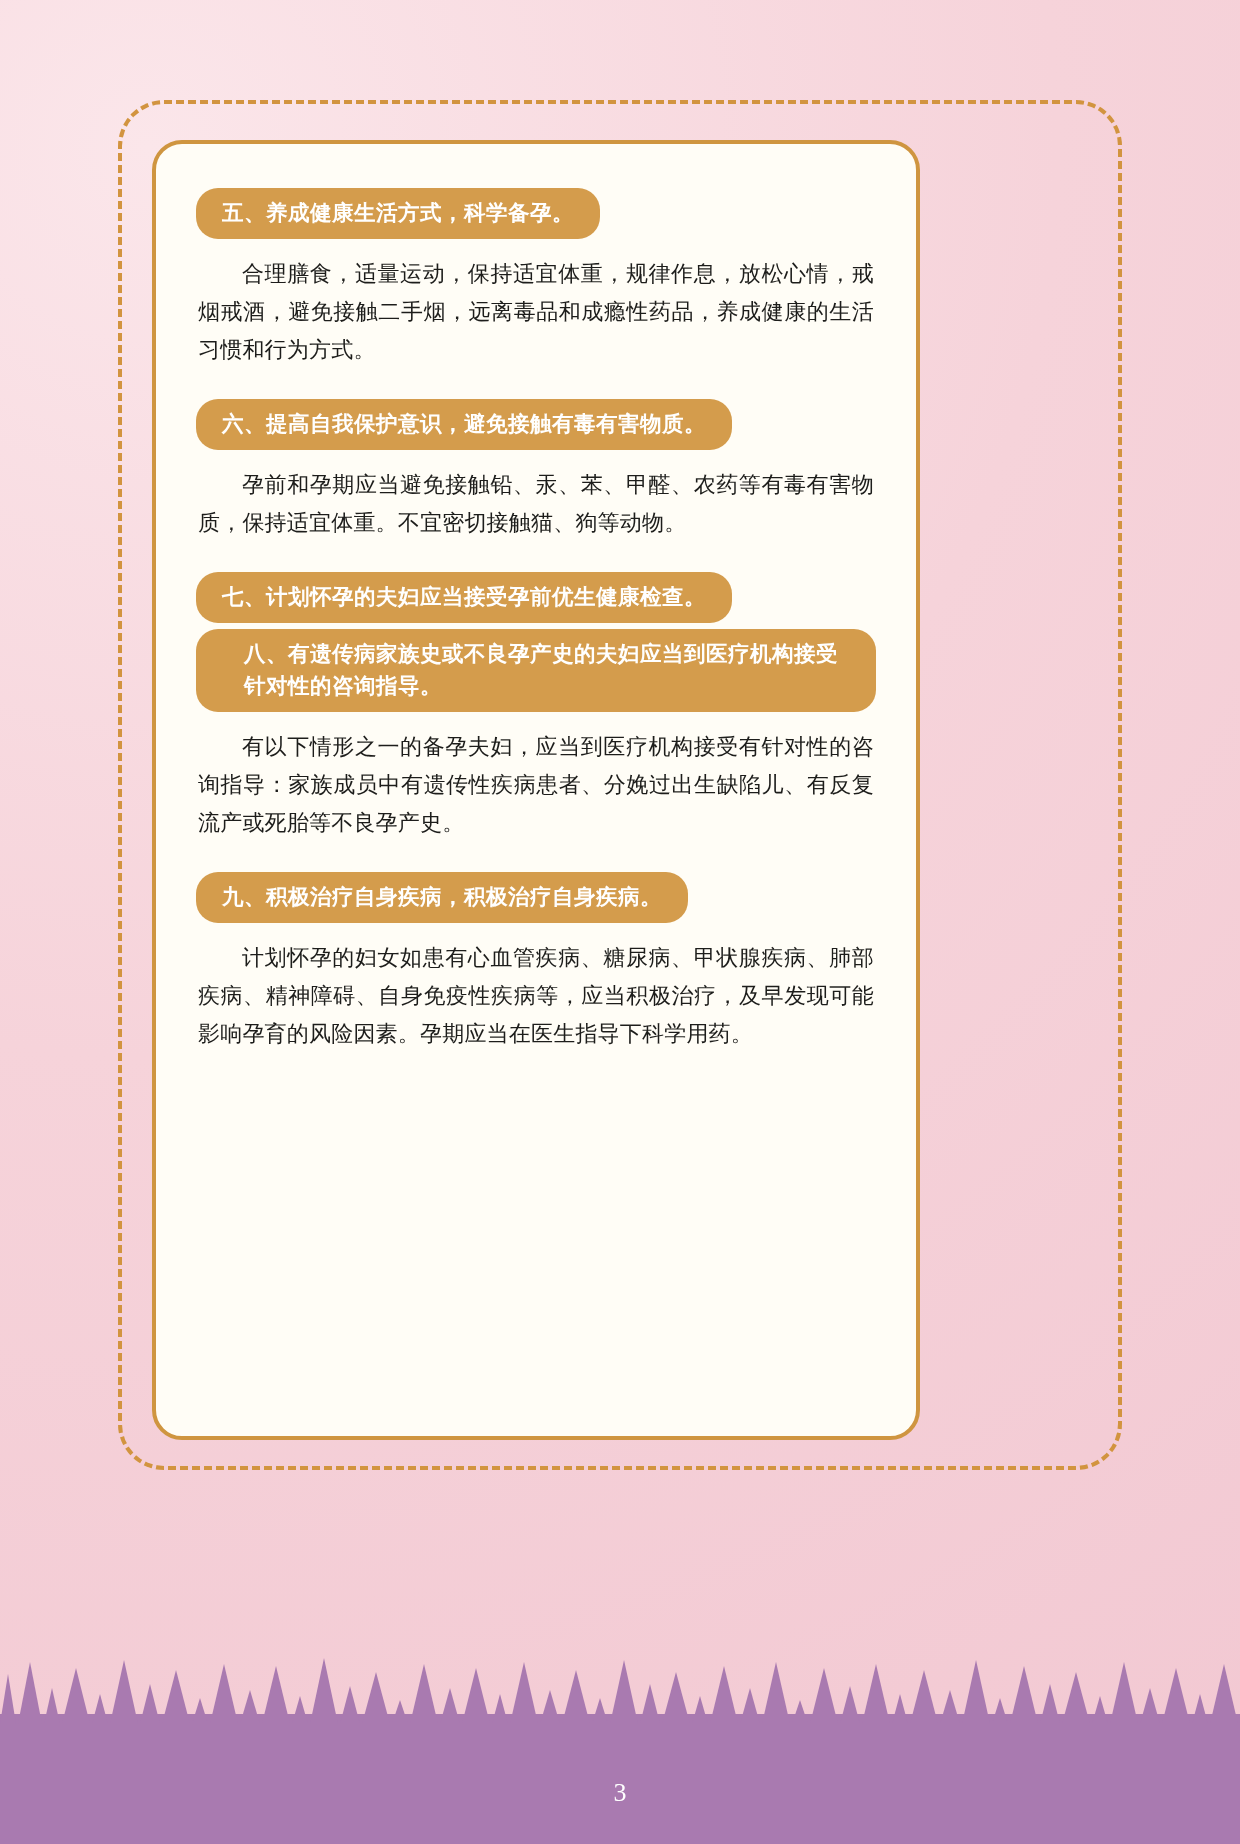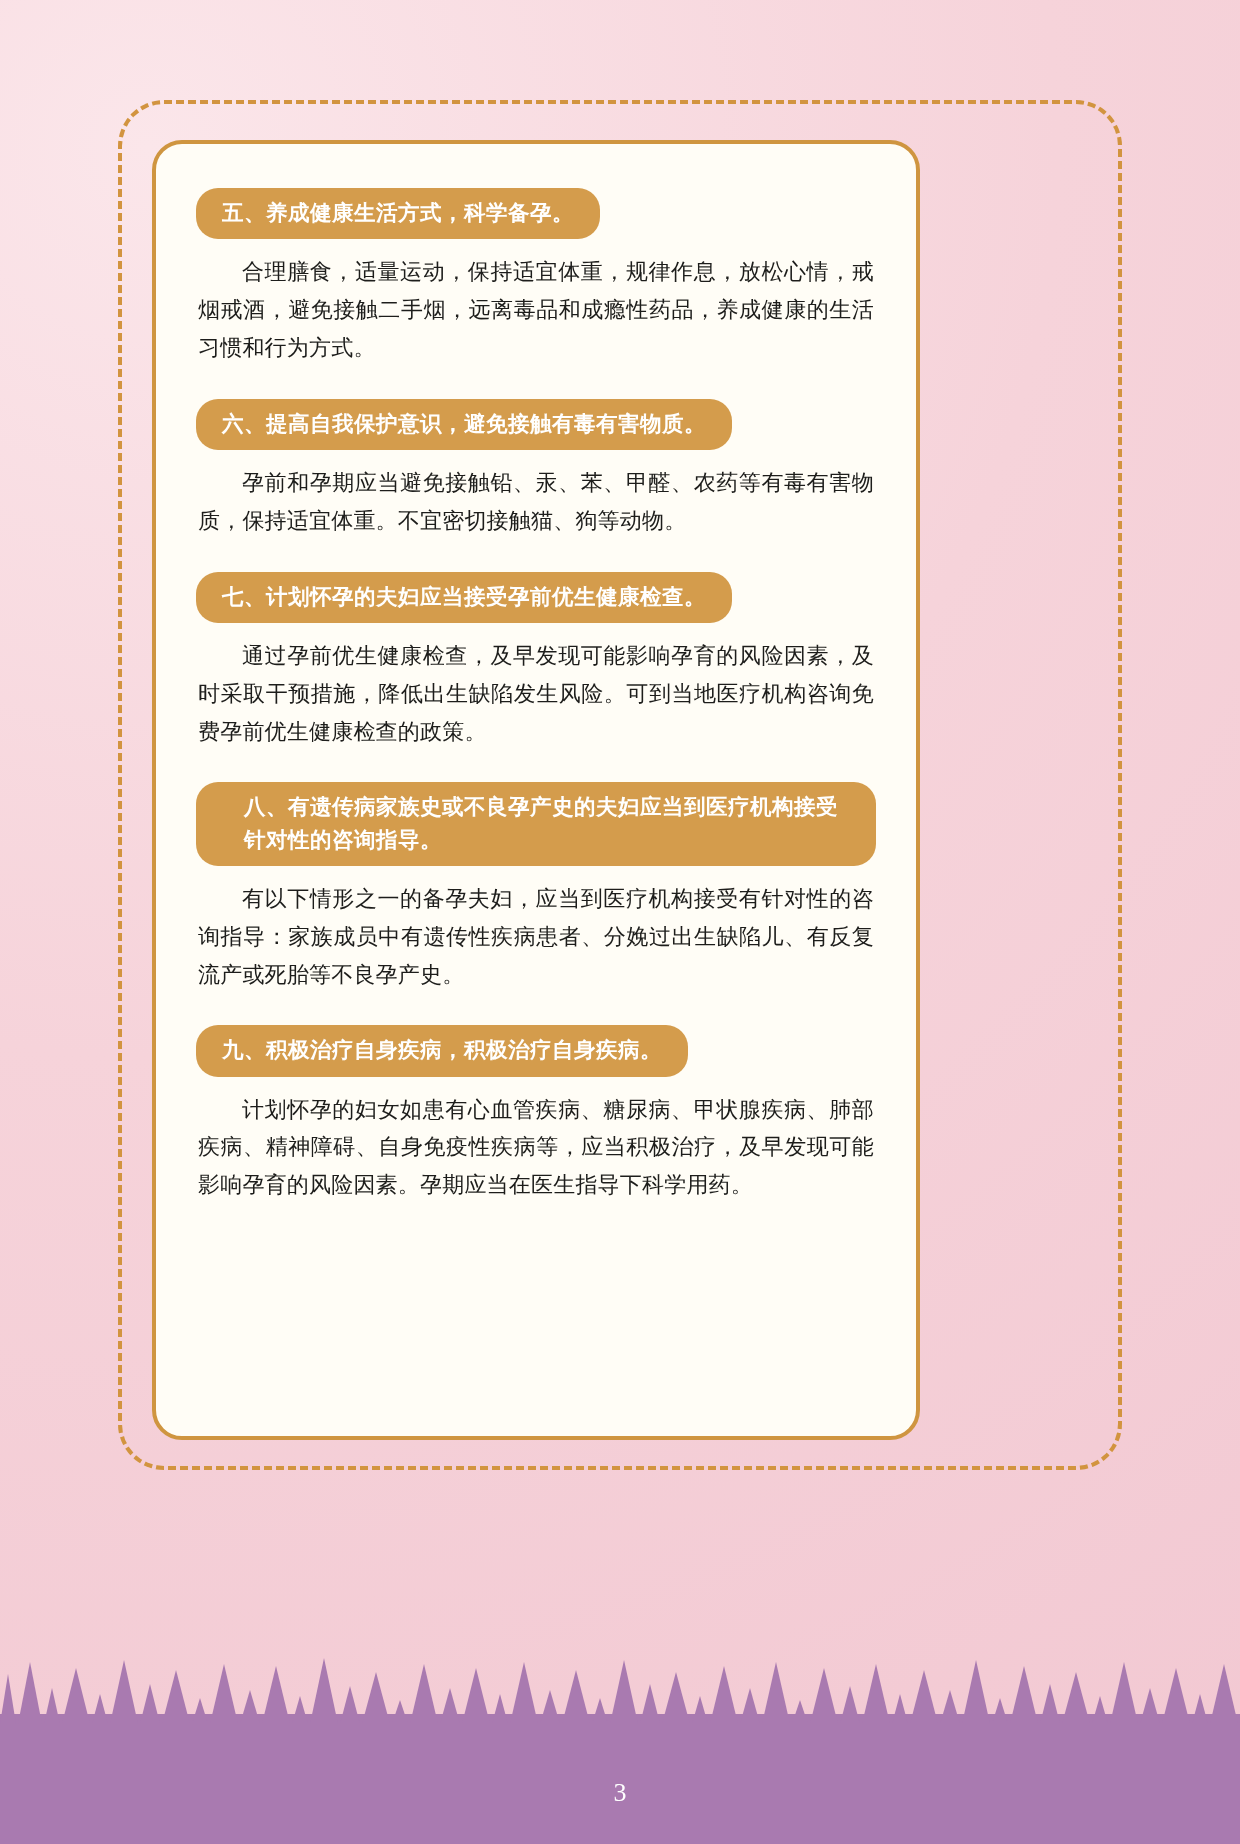--- a/index.html
+++ b/index.html
@@ -73,21 +73,20 @@
 
   .sec-body {
     font-size: 22px;
     line-height: 1.72;
     color: #1d1d1b;
     text-align: justify;
     text-justify: inter-ideograph;
     margin: 16px 2px 30px 2px;
     text-indent: 2em;
     letter-spacing: 0.2px;
-    font-family: Liberation Mono, monospace;
   }
 
   
   .grass {
     position: absolute;
     left: 0;
     bottom: 0;
     width: 1240px;
     height: 190px;
   }
@@ -117,21 +116,20 @@
     <div class="sec-body">合理膳食，适量运动，保持适宜体重，规律作息，放松心情，戒烟戒酒，避免接触二手烟，远离毒品和成瘾性药品，养成健康的生活习惯和行为方式。</div>
   </div>
 
   <div class="section">
     <div class="sec-head">六、提高自我保护意识，避免接触有毒有害物质。</div>
     <div class="sec-body">孕前和孕期应当避免接触铅、汞、苯、甲醛、农药等有毒有害物质，保持适宜体重。不宜密切接触猫、狗等动物。</div>
   </div>
 
   <div class="section">
     <div class="sec-head">七、计划怀孕的夫妇应当接受孕前优生健康检查。</div>
-    <div class="sec-body">通过孕前优生健康检查，及早发现可能影响孕育的风险因素，及时采取干预措施，降低出生缺陷发生风险。可到当地医疗机构咨询免费孕前优生健康检查的政策。</div>
   </div>
 
   <div class="section">
     <div class="sec-head wide">八、有遗传病家族史或不良孕产史的夫妇应当到医疗机构接受针对性的咨询指导。</div>
     <div class="sec-body">有以下情形之一的备孕夫妇，应当到医疗机构接受有针对性的咨询指导：家族成员中有遗传性疾病患者、分娩过出生缺陷儿、有反复流产或死胎等不良孕产史。</div>
   </div>
 
   <div class="section">
     <div class="sec-head">九、积极治疗自身疾病，积极治疗自身疾病。</div>
     <div class="sec-body">计划怀孕的妇女如患有心血管疾病、糖尿病、甲状腺疾病、肺部疾病、精神障碍、自身免疫性疾病等，应当积极治疗，及早发现可能影响孕育的风险因素。孕期应当在医生指导下科学用药。</div>

